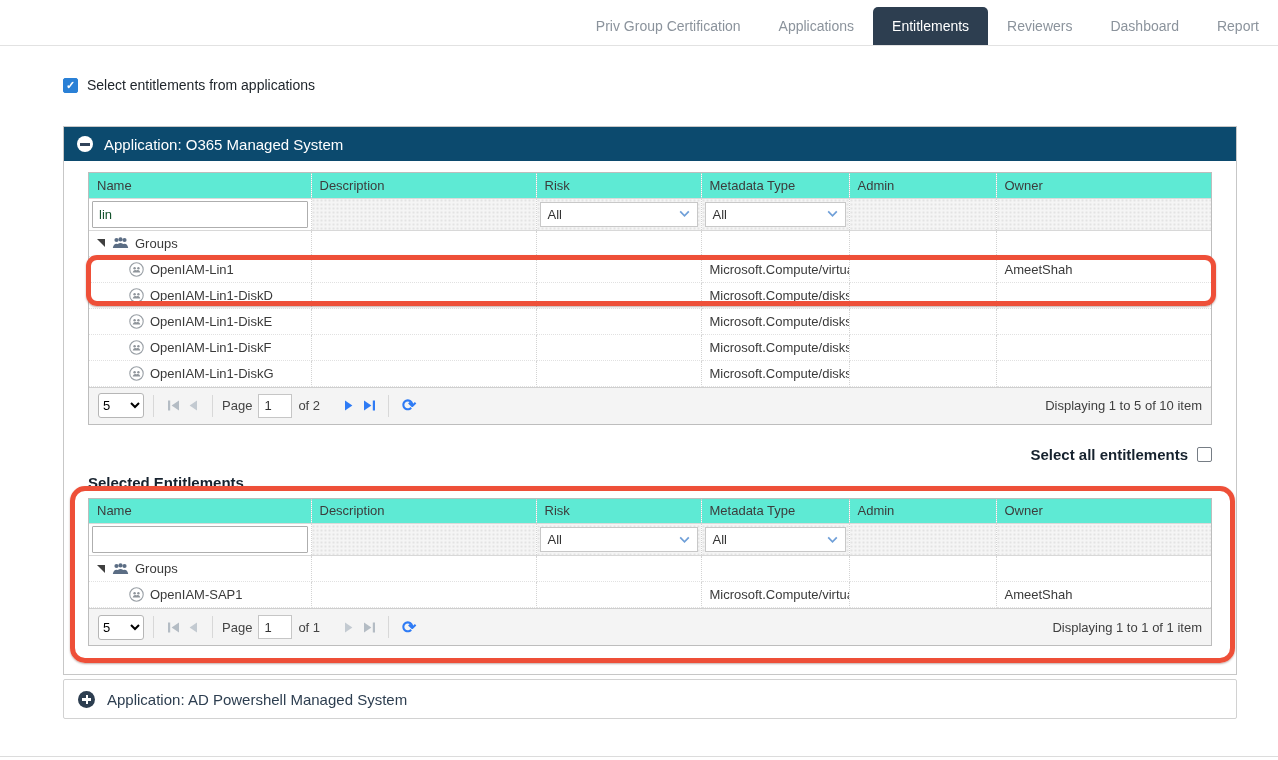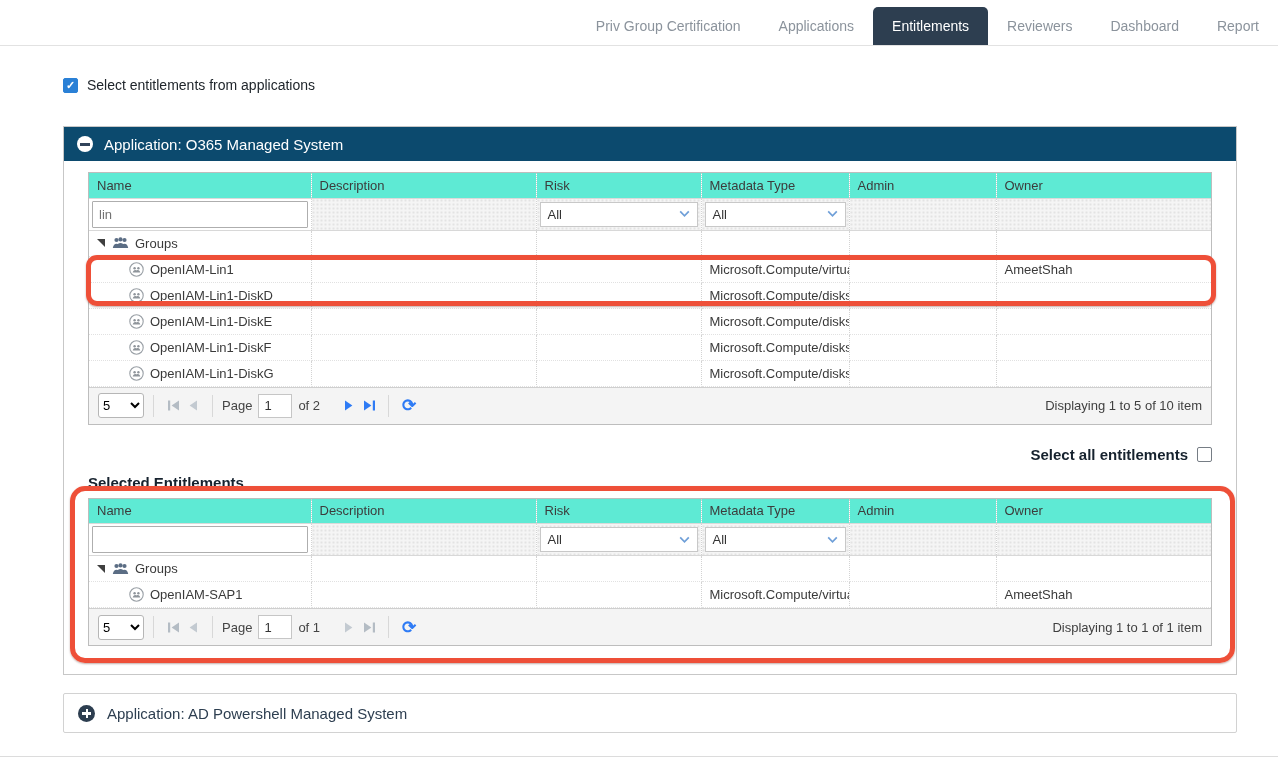--- a/index.html
+++ b/index.html
@@ -82,21 +82,21 @@
     content: ""; position: absolute; left: 4px; right: 4px; top: 7.5px;
     height: 2.5px; background: #fff;
   }
   .plus-circle::after {
     content: ""; position: absolute; top: 4px; bottom: 4px; left: 7.5px;
     width: 2.5px; background: #fff;
   }
   .panel-body { padding: 11px 24px 28px 24px; }
 
   .panel.collapsed {
-    margin-top: 18px;
+    margin-top: 4px;
     border: 1px solid #d2d2d2;
     border-radius: 2px;
     height: 40px;
     display: flex; align-items: center;
     gap: 12px; padding-left: 14px;
     font-size: 15px; color: #2d3e50;
     cursor: pointer;
   }
 
   
@@ -126,21 +126,21 @@
   .cell-disabled {
     background-color: #f5f5f5;
     background-image: radial-gradient(#e3e3e3 1px, rgba(0,0,0,0) 1.2px);
     background-size: 4px 4px;
     margin-top: 16px;
   }
   .f-input {
     width: 100%; height: 27px;
     border: 1px solid #aeaeae; border-radius: 1px;
     font-family: "Liberation Sans", sans-serif;
-    font-size: 13px; color: #737373; padding: 0 6px;
+    font-size: 13px; color: #14532d; padding: 0 6px;
   }
   .f-select {
     display: flex; align-items: center; justify-content: space-between;
     height: 25px; background: #fff;
     border: 1px solid #c8c8c8;
     padding: 0 7px; font-size: 13px; color: #333;
     cursor: pointer;
   }
   .filter-cell-select { padding: 0 2px; }
 

